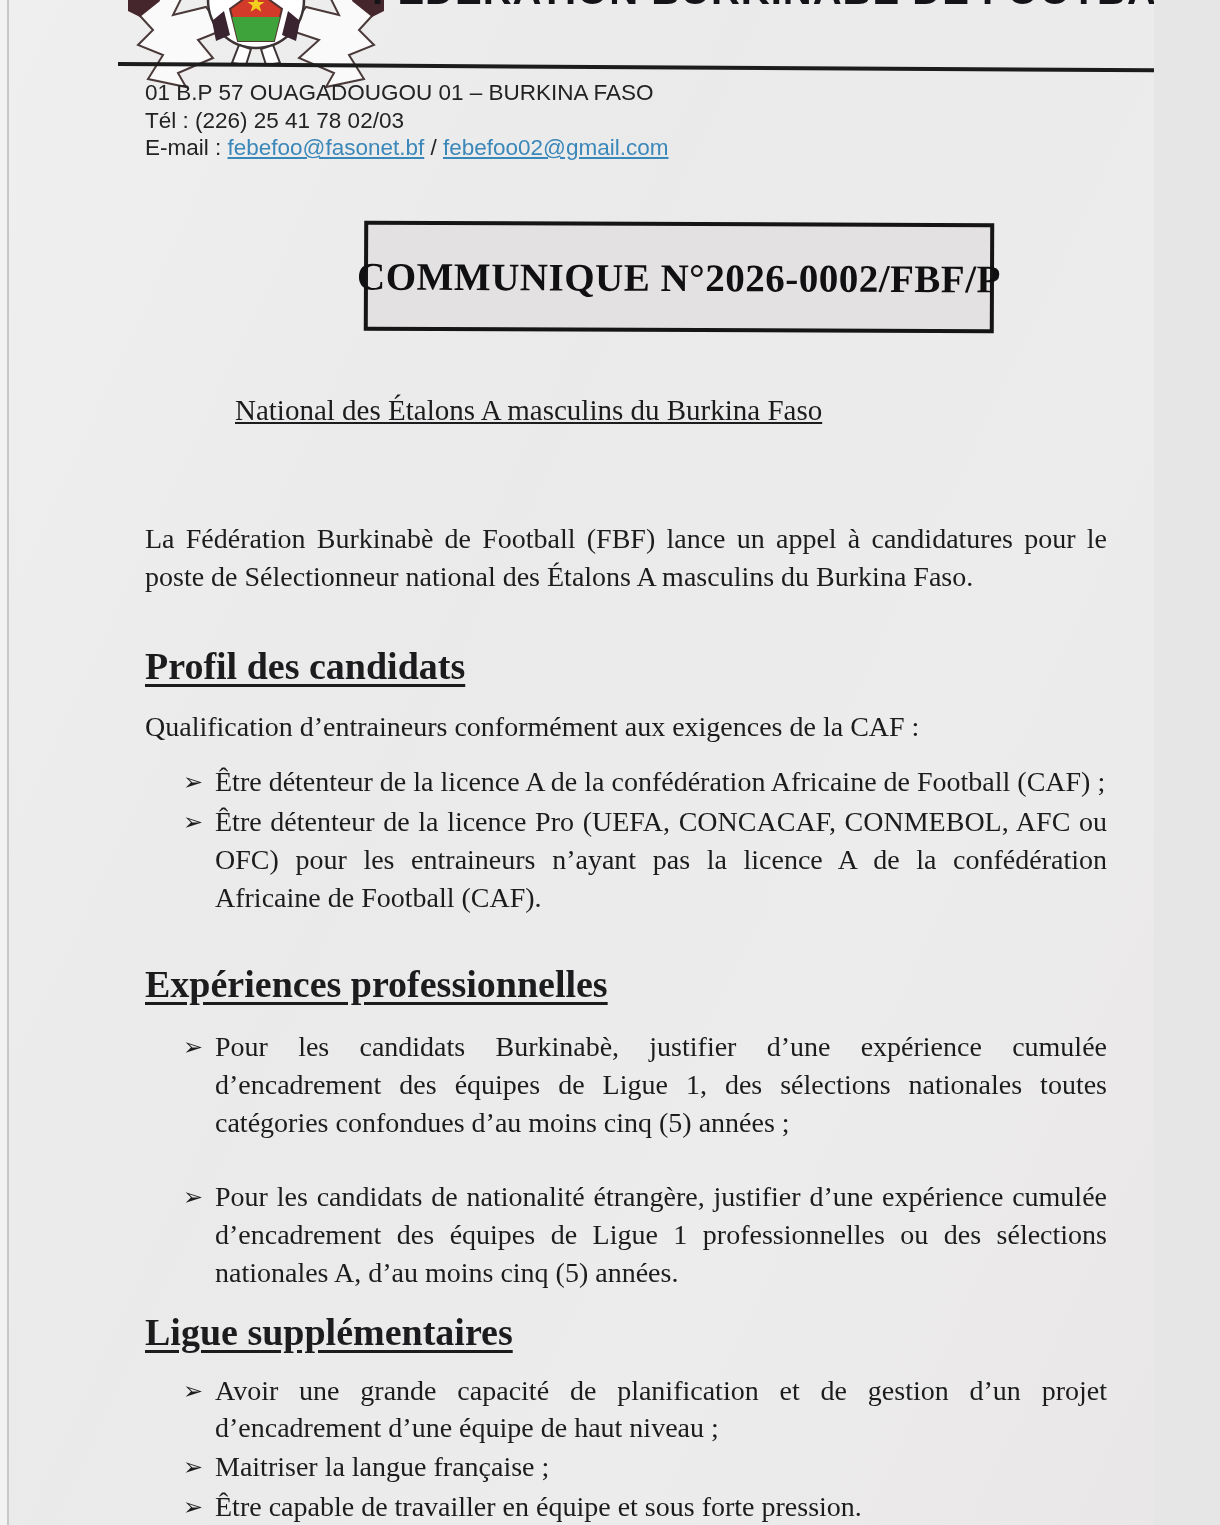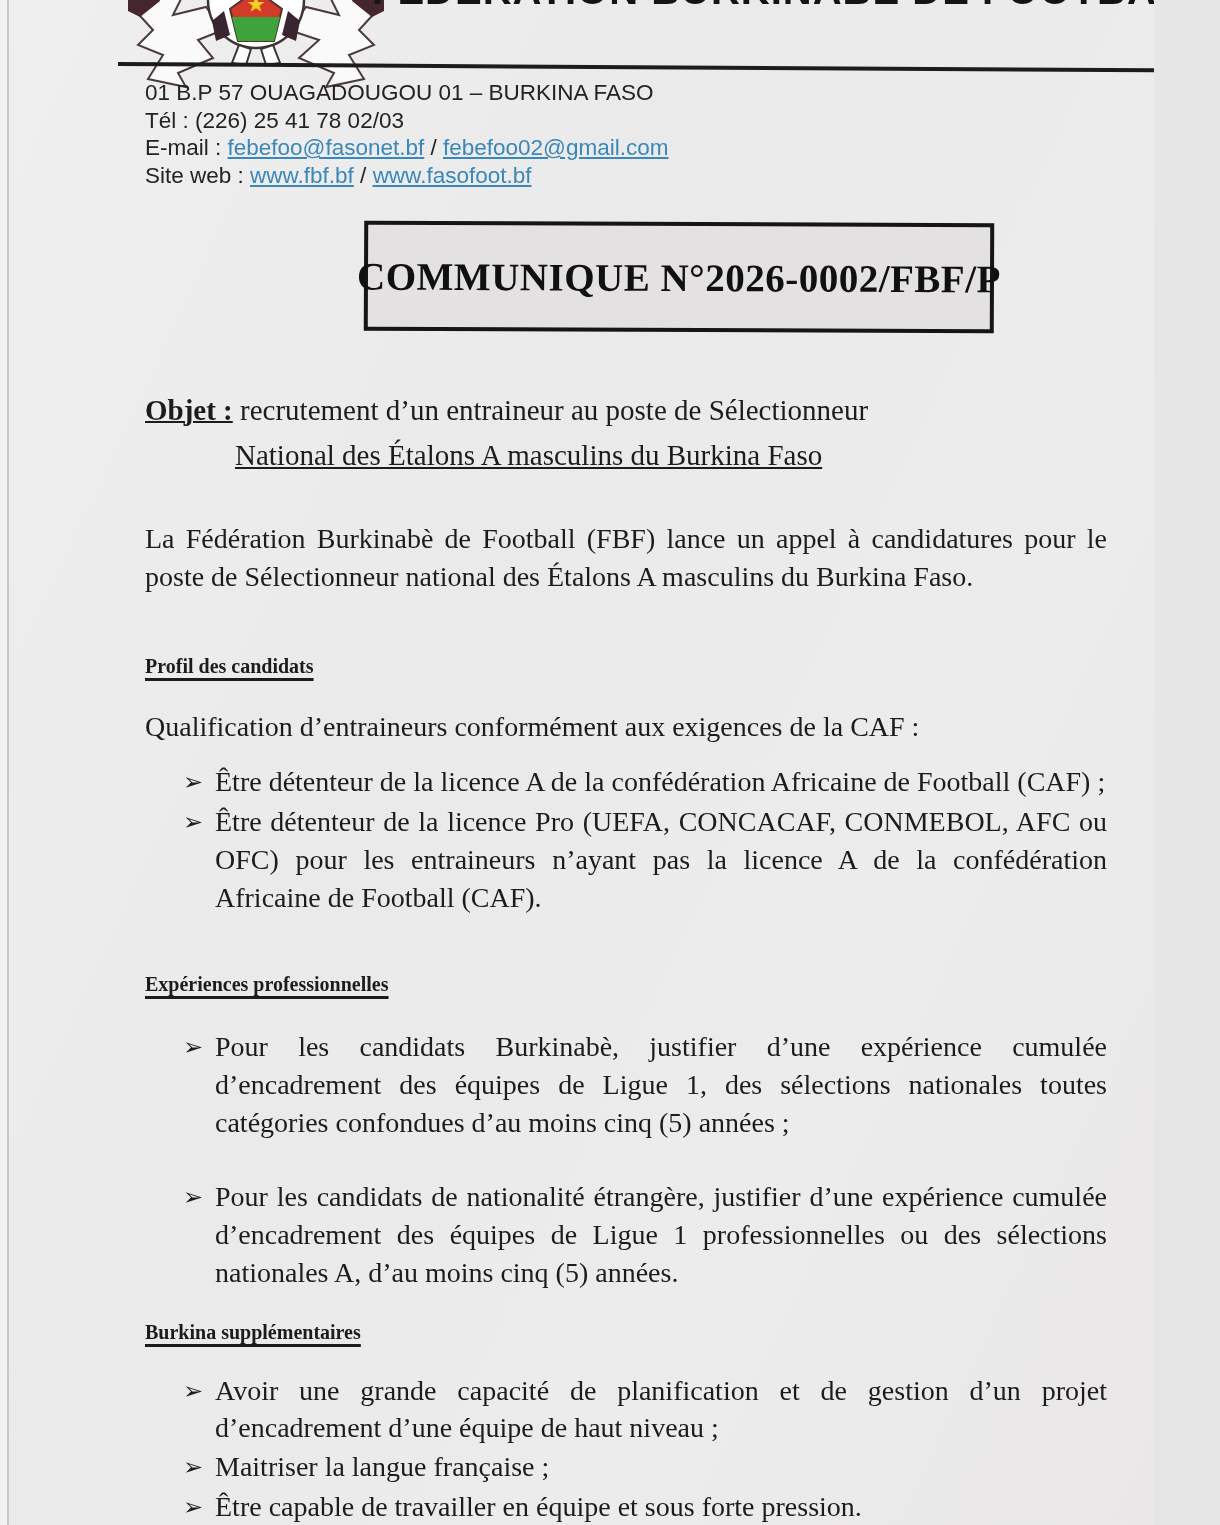--- a/index.html
+++ b/index.html
@@ -32,21 +32,21 @@
   
   .doc{font-size:28px;line-height:38px;}
   .objet{position:absolute;left:145px;top:388px;width:880px;font-size:29px;line-height:45px;}
   .objet-label{font-weight:bold;text-decoration:underline;text-decoration-thickness:2px;}
   .objet-line2{padding-left:90px;text-decoration:underline;}
   .intro{position:absolute;left:145px;top:520px;width:962px;margin:0;text-align:justify;}
   .intro b{font-weight:normal;}
 
   .section{position:absolute;left:145px;width:962px;}
   .sec-1{top:650px;} .sec-2{top:968px;} .sec-3{top:1316px;}
-  .section h2{margin:0;font-size:20px;line-height:32px;font-weight:bold;
+  .section h2{margin:0;font-size:38px;line-height:32px;font-weight:bold;
               text-decoration:underline;text-decoration-thickness:2.5px;text-underline-offset:5px;}
   .sec-1 h2{margin-bottom:26px;} .sec-2 h2{margin-bottom:28px;} .sec-3 h2{margin-bottom:24px;}
   .qual{margin:0 0 17px 0;}
   .bullet{display:flex;align-items:flex-start;}
   .bullet + .bullet{margin-top:2px;}
   .bullet.gap-lg{margin-top:36px;}
   .marker{flex:0 0 32px;margin-left:38px;font-family:"DejaVu Sans",sans-serif;
           font-size:24px;line-height:38px;color:#1c1c1e;}
   .btext{flex:1;text-align:justify;}
   .sec-3 .doc, .sec-3 .btext{line-height:37px;}
@@ -79,29 +79,27 @@
     <polygon points="145,100 133,104 138,120 152,118" fill="#ffffff" stroke="#3c3434" stroke-width="2"></polygon>
   </svg>
 
   <div class="org-title">FÉDÉRATION BURKINABÈ DE FOOTBALL</div>
   <div class="rule"></div>
 
   <div class="address">
     <div>01 B.P 57 OUAGADOUGOU 01 – BURKINA FASO</div>
     <div>Tél : (226) 25 41 78 02/03</div>
     <div><span>E-mail : </span><a>febefoo@fasonet.bf</a><span> / </span><a>febefoo02@gmail.com</a></div>
-    <div><span>Site web : </span><a>www.fbf.bf</a><span> / </span><a>www.fasofoot.bf</a></div>
   </div>
 
   <div class="communique-box">
     <span>COMMUNIQUE N°2026-0002/FBF/P</span>
   </div>
 
   <div class="objet doc">
-    <div><span class="objet-label">Objet :</span><span> recrutement d’un entraineur au poste de Sélectionneur</span></div>
     <div class="objet-line2">National des Étalons A masculins du Burkina Faso</div>
   </div>
 
   <p class="intro doc"><span>La Fédération Burkinabè de Football (FBF) lance un appel à candidatures pour le poste de </span><b>Sélectionneur national des Étalons A masculins du Burkina Faso.</b></p>
 
   <div class="section sec-1 doc">
     <h2>Profil des candidats</h2>
     <p class="qual">Qualification d’entraineurs conformément aux exigences de la CAF :</p>
     <div>
       <div class="bullet">
@@ -123,21 +121,21 @@
         <div class="btext">Pour les candidats Burkinabè, justifier d’une expérience cumulée d’encadrement des équipes de Ligue 1, des sélections nationales toutes catégories confondues d’au moins cinq (5) années ;</div>
       </div>
       <div class="bullet gap-lg">
         <span class="marker">➢</span>
         <div class="btext">Pour les candidats de nationalité étrangère, justifier d’une expérience cumulée d’encadrement des équipes de Ligue 1 professionnelles ou des sélections nationales A, d’au moins cinq (5) années.</div>
       </div>
     </div>
   </div>
 
   <div class="section sec-3 doc">
-    <h2>Burkina supplémentaires</h2>
+    <h2>Ligue supplémentaires</h2>
     <div>
       <div class="bullet">
         <span class="marker">➢</span>
         <div class="btext">Avoir une grande capacité de planification et de gestion d’un projet d’encadrement d’une équipe de haut niveau ;</div>
       </div>
       <div class="bullet">
         <span class="marker">➢</span>
         <div class="btext">Maitriser la langue française ;</div>
       </div>
       <div class="bullet">

